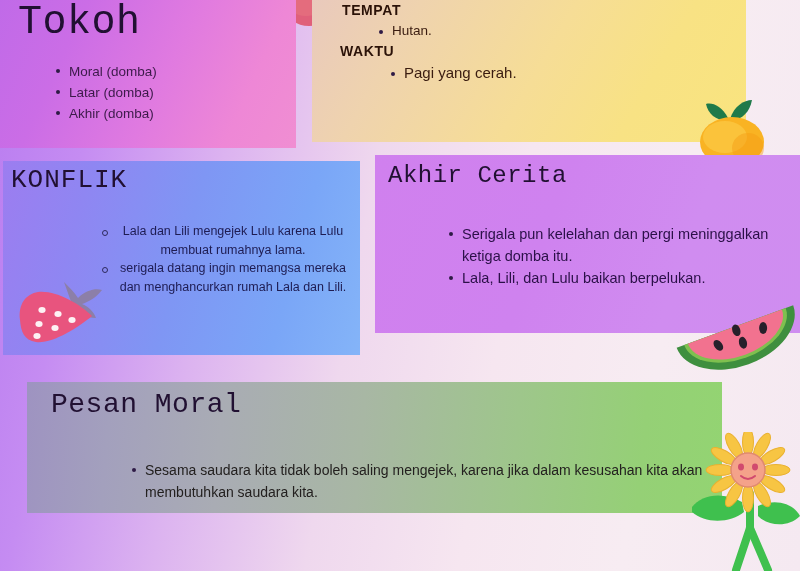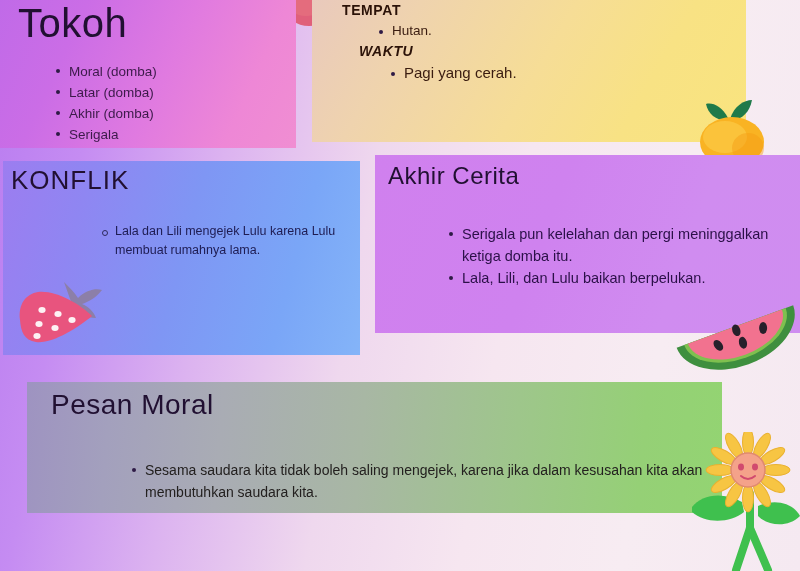--- a/index.html
+++ b/index.html
@@ -23,21 +23,21 @@
         #f5e9f1 100%);
   }
 
   
   .panel {
     position: absolute;
     overflow: visible;
   }
 
   .panel-title {
-    font-family: Liberation Sans, sans-serif;
+    font-family: Liberation Mono, monospace;
     color: #211032;
     letter-spacing: 0.5px;
     white-space: nowrap;
   }
 
   ul.bullets {
     list-style: none;
   }
   ul.bullets li {
     position: relative;
@@ -93,21 +93,21 @@
     font-weight: 400;
   }
   #latar-panel .subhead {
     font-family: "Liberation Sans", sans-serif;
     font-weight: bold;
     font-size: 14px;
     color: #2b1208;
     letter-spacing: 0.6px;
   }
   #latar-panel .sub-tempat { margin: 8px 0 0 30px; }
-  #latar-panel .sub-waktu  { margin: 3px 0 0 47px; font-style: italic; }
+  #latar-panel .sub-waktu  { margin: 3px 0 0 28px; }
   #latar-panel ul.lvl1 {
     margin: 4px 0 0 66px;
     font-size: 13.5px;
     line-height: 18px;
     color: #3a1c10;
   }
   #latar-panel ul.lvl2 {
     margin: 4px 0 0 78px;
     font-size: 15px;
     line-height: 19px;
@@ -126,20 +126,21 @@
     margin: 6px 0 0 8px;
     font-weight: 400;
     letter-spacing: 1px;
   }
   #konflik-panel ul {
     margin: 29px 0 0 98px;
     font-size: 12.5px;
     line-height: 18.5px;
     color: #1e1c52;
     width: 250px;
+    text-align: center;
   }
 
   
   #akhir-panel {
     left: 375px; top: 155px;
     width: 430px; height: 178px;
     background: linear-gradient(110deg, #d080ee 0%, #cf82ef 40%, #d08cf0 70%, #cf8df0 100%);
   }
   #akhir-panel .panel-title {
     font-size: 24px;
@@ -204,21 +205,20 @@
   <ellipse cx="113" cy="32" rx="23" ry="18" fill="#e0607a"></ellipse>
   <ellipse cx="110" cy="28" rx="17" ry="12" fill="#e6707f" opacity="0.75"></ellipse>
 </svg>
 
 <section class="panel" id="tokoh-panel">
   <h1 class="panel-title">Tokoh</h1>
   <ul class="bullets">
     <li>Moral (domba)</li>
     <li>Latar (domba)</li>
     <li>Akhir (domba)</li>
-    <li>Serigala</li>
   </ul>
 </section>
 
 <section class="panel" id="latar-panel">
   <div class="subhead sub-tempat">TEMPAT</div>
   <ul class="bullets lvl1">
     <li>Hutan.</li>
   </ul>
   <div class="subhead sub-waktu">WAKTU</div>
   <ul class="bullets lvl2">
@@ -231,20 +231,21 @@
   <path d="M38 27 C42 14 52 8 60 8 C58 20 50 27 40 29 Z" fill="#1f7a4a"></path>
   <ellipse cx="40" cy="50" rx="32" ry="25" fill="#f9b323"></ellipse>
   <ellipse cx="33" cy="45" rx="22" ry="16" fill="#fbc63f" opacity="0.85"></ellipse>
   <ellipse cx="56" cy="56" rx="16" ry="15" fill="#f59b14" opacity="0.45"></ellipse>
 </svg>
 
 <section class="panel" id="konflik-panel">
   <h1 class="panel-title">KONFLIK</h1>
   <ul class="bullets hollow">
     <li>Lala dan Lili mengejek Lulu karena Lulu membuat rumahnya lama.</li>
+    <li>serigala datang ingin memangsa mereka dan menghancurkan rumah Lala dan Lili.</li>
   </ul>
 </section>
 
 <svg class="deco" id="strawberry" viewBox="0 0 96 80">
   <path d="M52 8 C58 14 62 18 66 24 C74 16 84 14 90 16 C84 24 76 28 70 30 C76 32 82 38 84 44 C74 44 66 40 62 36 Z" fill="#8c7fa8"></path>
   <path d="M8 46 C6 30 14 20 26 18 C44 16 68 30 80 42 C66 54 40 70 24 68 C12 66 9 58 8 46 Z" fill="#e8547e"></path>
   <ellipse cx="30" cy="36" rx="3.6" ry="3" fill="#fdf1f4"></ellipse>
   <ellipse cx="46" cy="40" rx="3.6" ry="3" fill="#fdf1f4"></ellipse>
   <ellipse cx="60" cy="46" rx="3.6" ry="3" fill="#fdf1f4"></ellipse>
   <ellipse cx="27" cy="50" rx="3.6" ry="3" fill="#fdf1f4"></ellipse>

